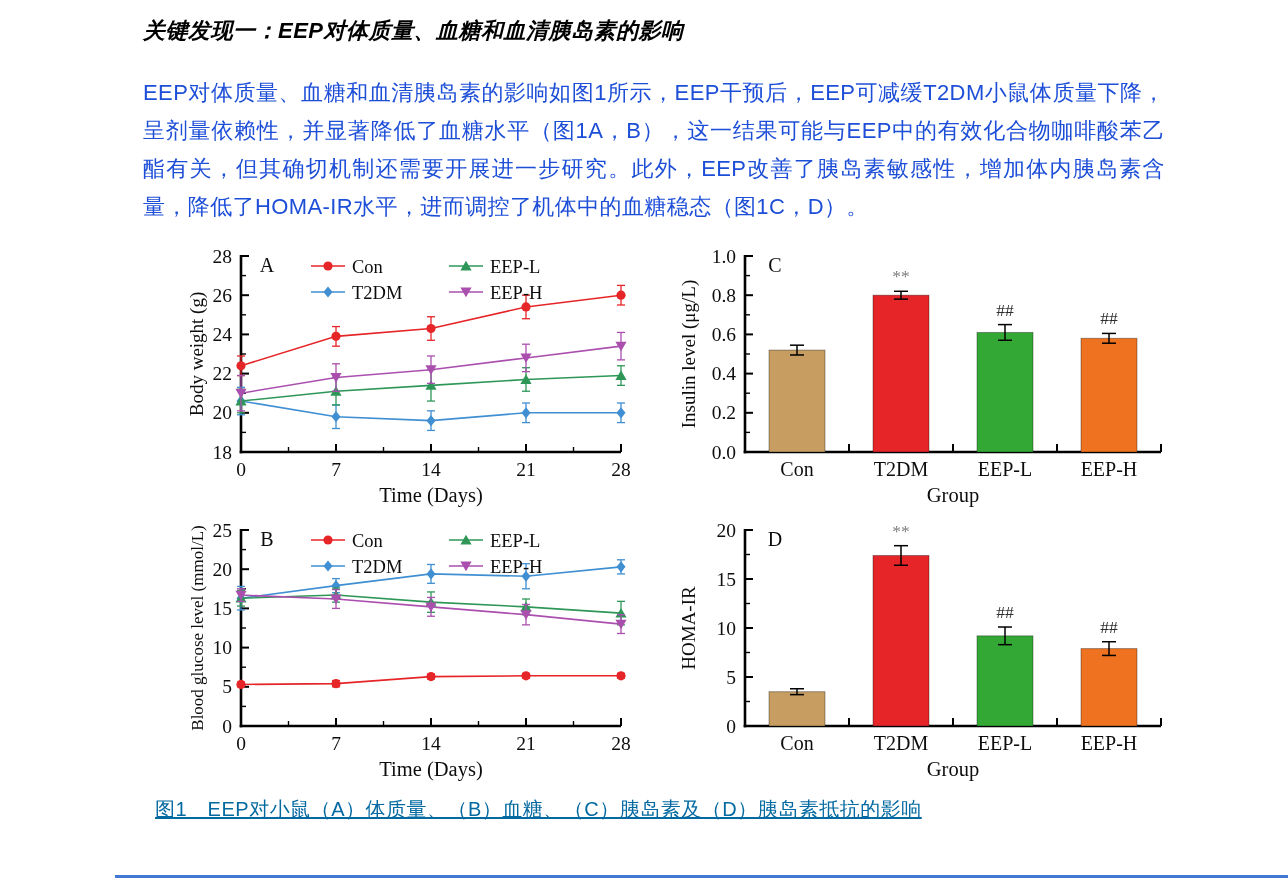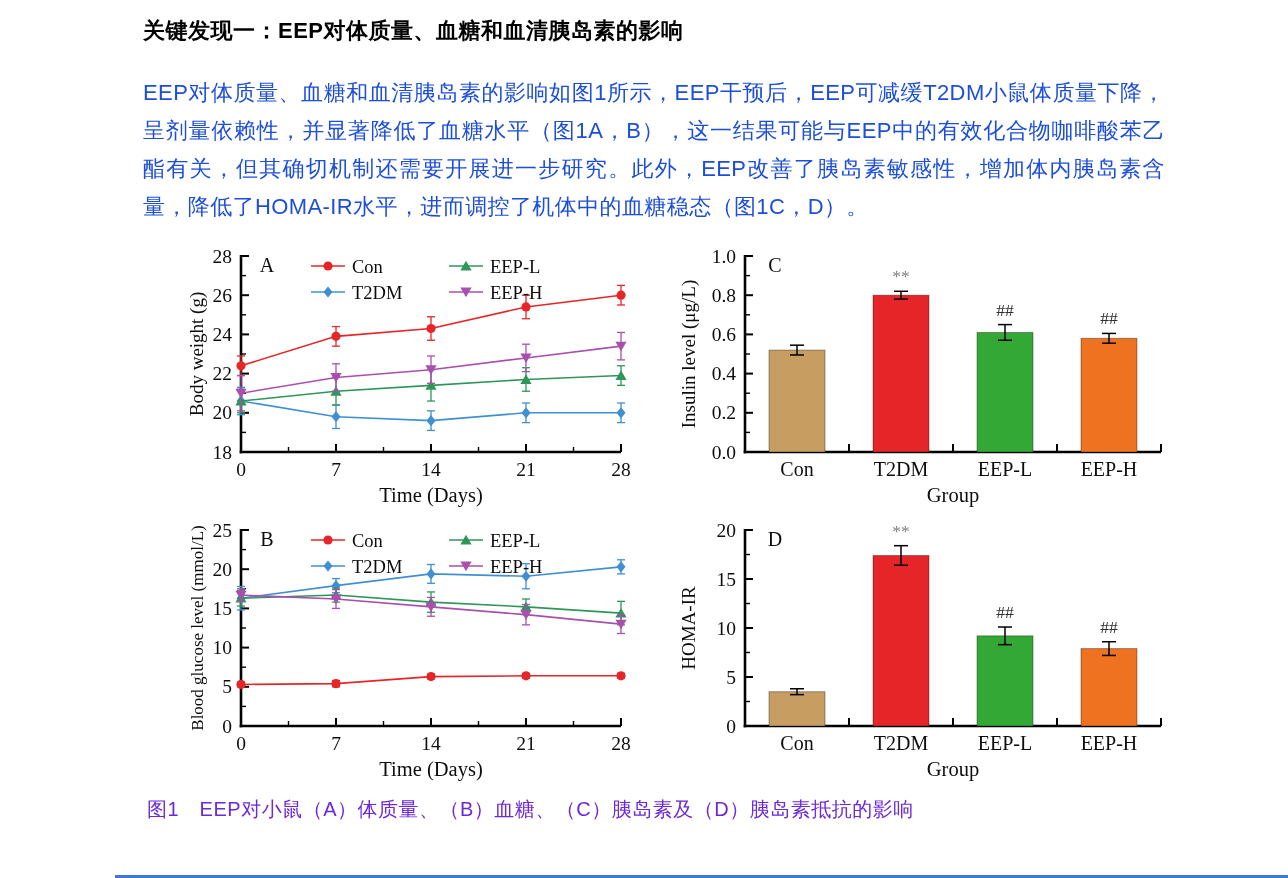--- a/index.html
+++ b/index.html
@@ -1,24 +1,24 @@
 <!DOCTYPE html>
 <html lang="zh"><head>
 <meta charset="utf-8">
 <style>
   html,body{margin:0;padding:0;background:#fff;}
   .page{position:relative;width:1288px;height:878px;background:#ffffff;overflow:hidden;
         font-family:"Liberation Sans","DejaVu Sans",sans-serif;color:#111;}
   .content{position:absolute;left:143px;top:16px;width:1022px;}
-  .heading{font-size:22px;font-weight:bold;margin:0 0 28px 0;color:#000;letter-spacing:.5px;}
+  .heading{font-size:22px;font-weight:bold;margin:0 0 28px 0;color:#000;letter-spacing:.5px;font-style:italic;}
   .para{font-size:22px;line-height:38px;margin:0;text-align:justify;color:#1d4ed8;letter-spacing:.4px;}
   .figure-grid{margin:18px 0 0 40px;display:grid;grid-template-columns:450px 500px;column-gap:42px;row-gap:6px;}
   .panel{width:100%;height:268px;}
   .panel svg{display:block;}
-  .caption{font-size:20px;margin:10px 0 0 4px;color:#6d28d9;letter-spacing:.5px;}
+  .caption{font-size:20px;margin:10px 0 0 12px;color:#0369a1;letter-spacing:.5px;text-decoration:underline;}
   .bottom-rule{position:absolute;left:115px;right:0;bottom:0;height:3px;}
 </style>
 </head>
 <body>
 
 <div class="page">
   <div class="content">
     <h2 class="heading">关键发现一：EEP对体质量、血糖和血清胰岛素的影响</h2>
     <p class="para">EEP对体质量、血糖和血清胰岛素的影响如图1所示，EEP干预后，EEP可减缓T2DM小鼠体质量下降，呈剂量依赖性，并显著降低了血糖水平（图1A，B），这一结果可能与EEP中的有效化合物咖啡酸苯乙酯有关，但其确切机制还需要开展进一步研究。此外，EEP改善了胰岛素敏感性，增加体内胰岛素含量，降低了HOMA-IR水平，进而调控了机体中的血糖稳态（图1C，D）。</p>
 

